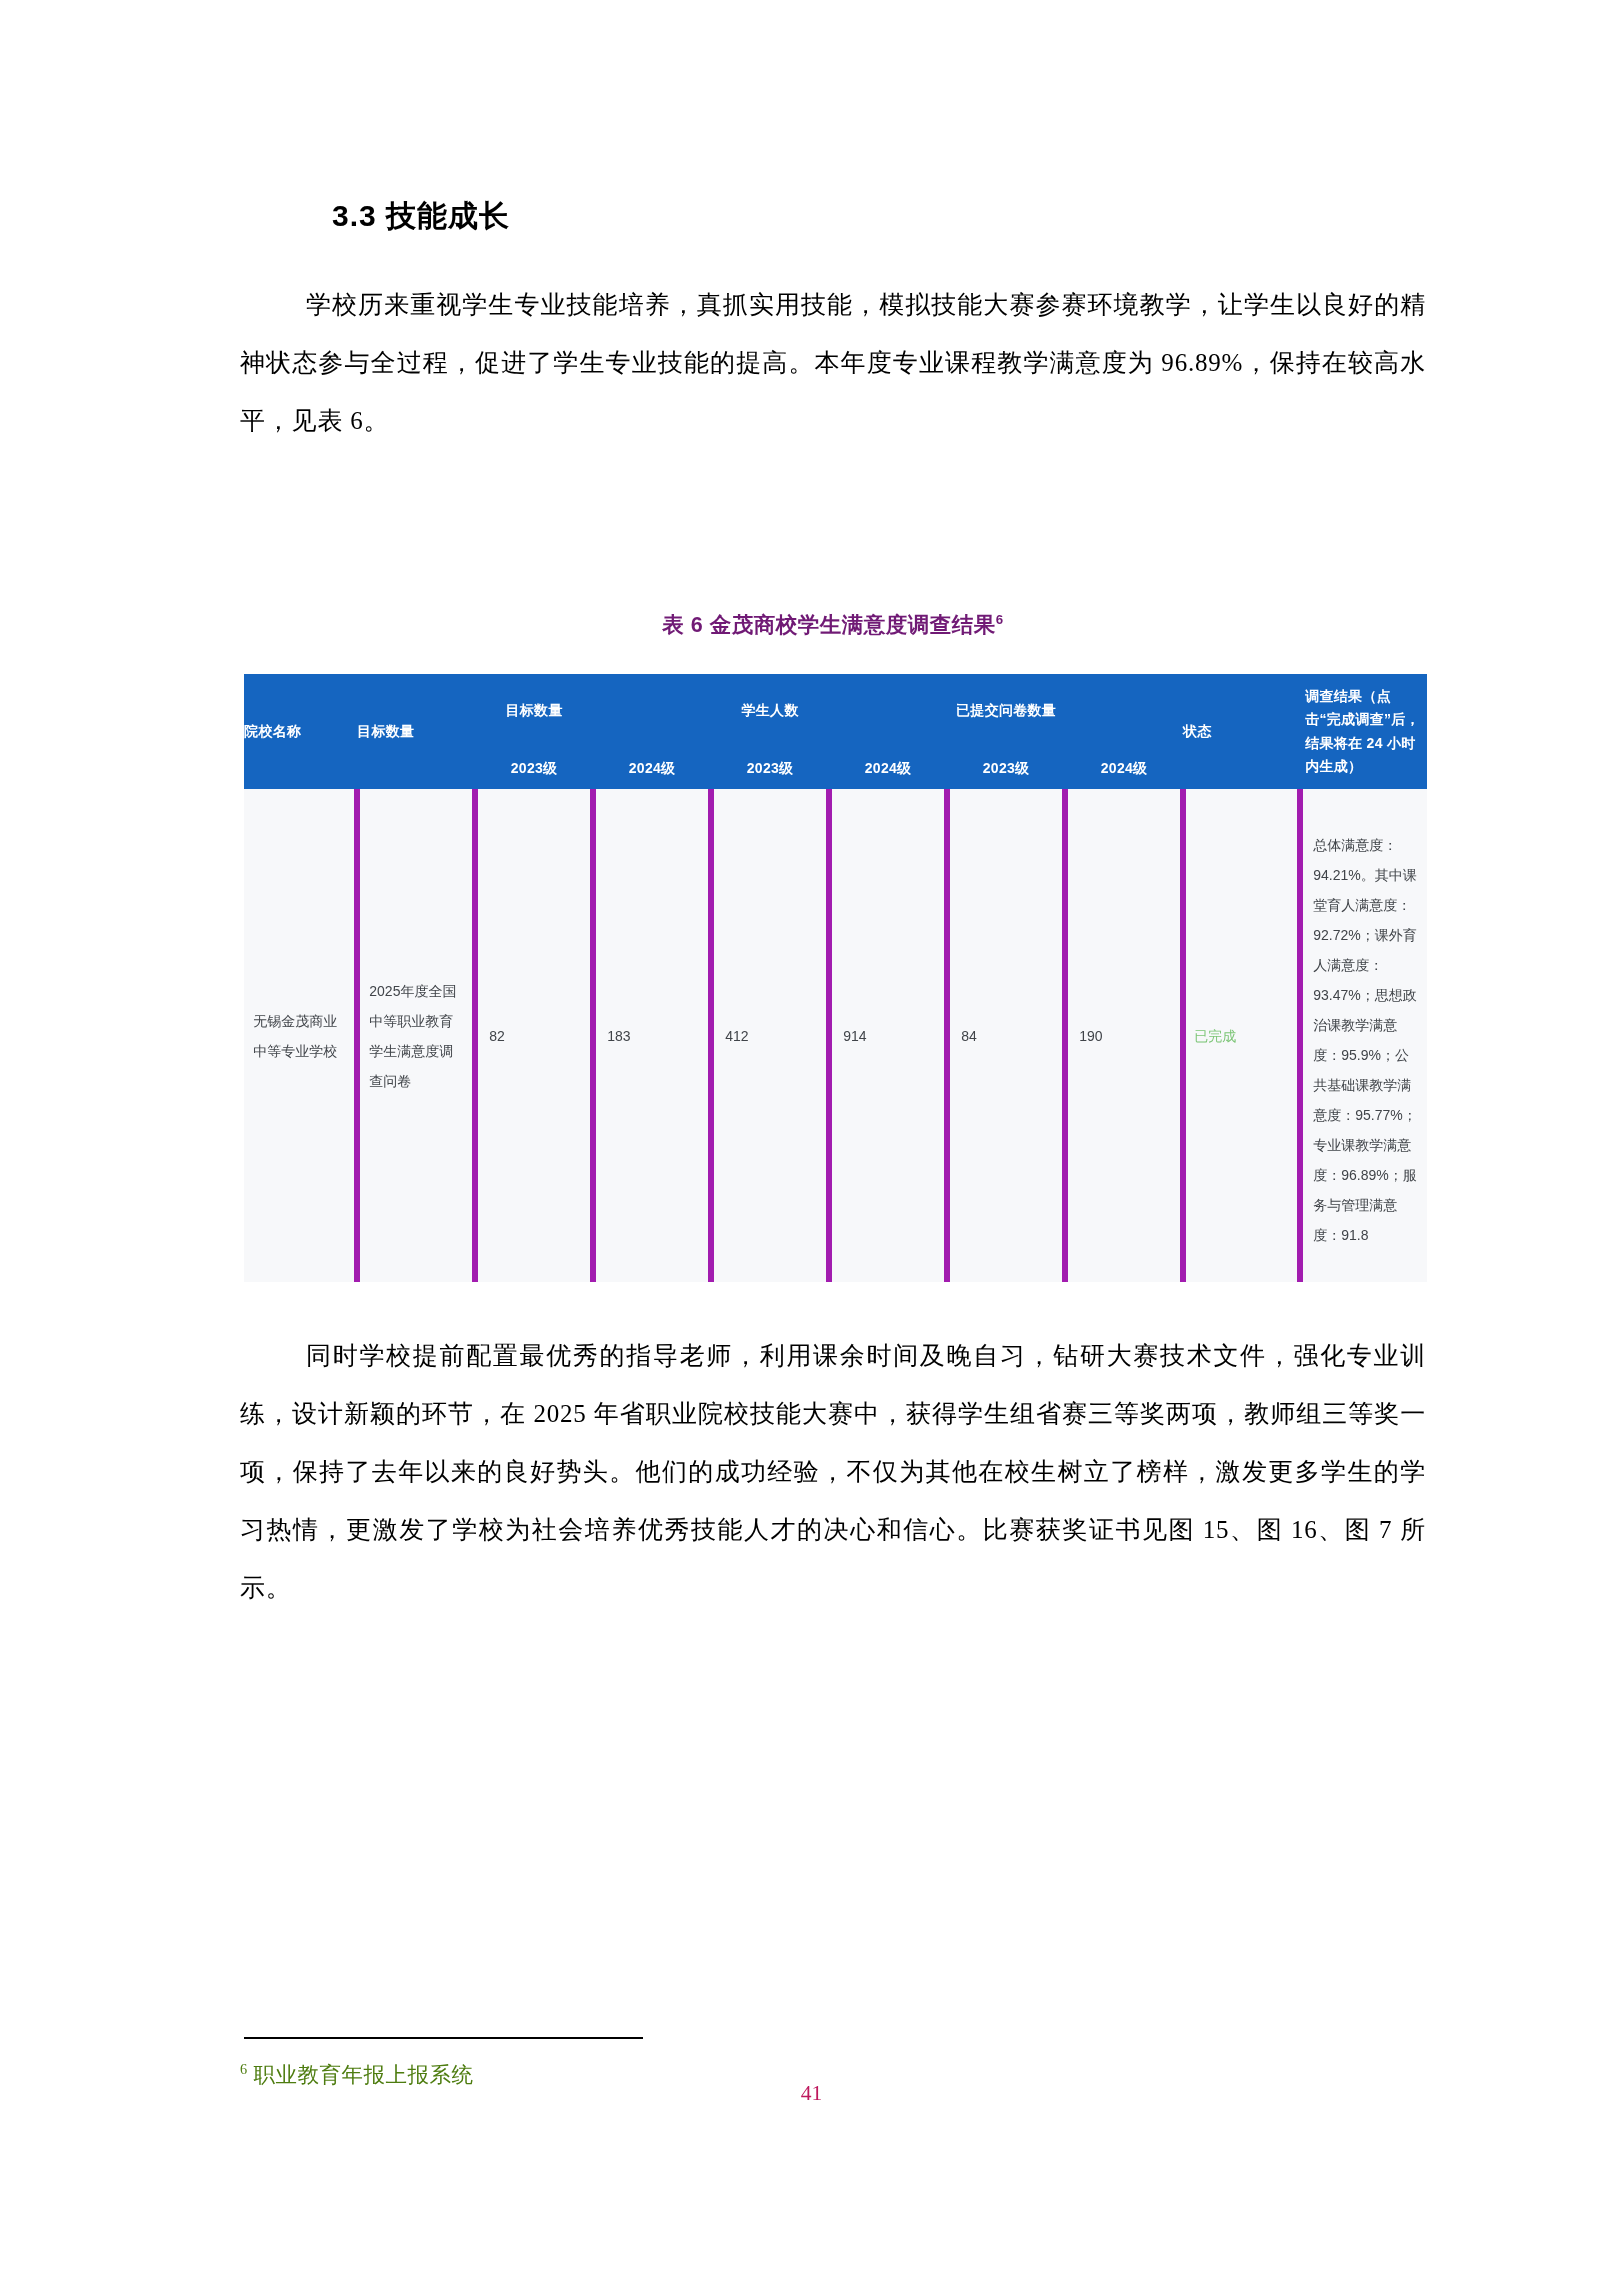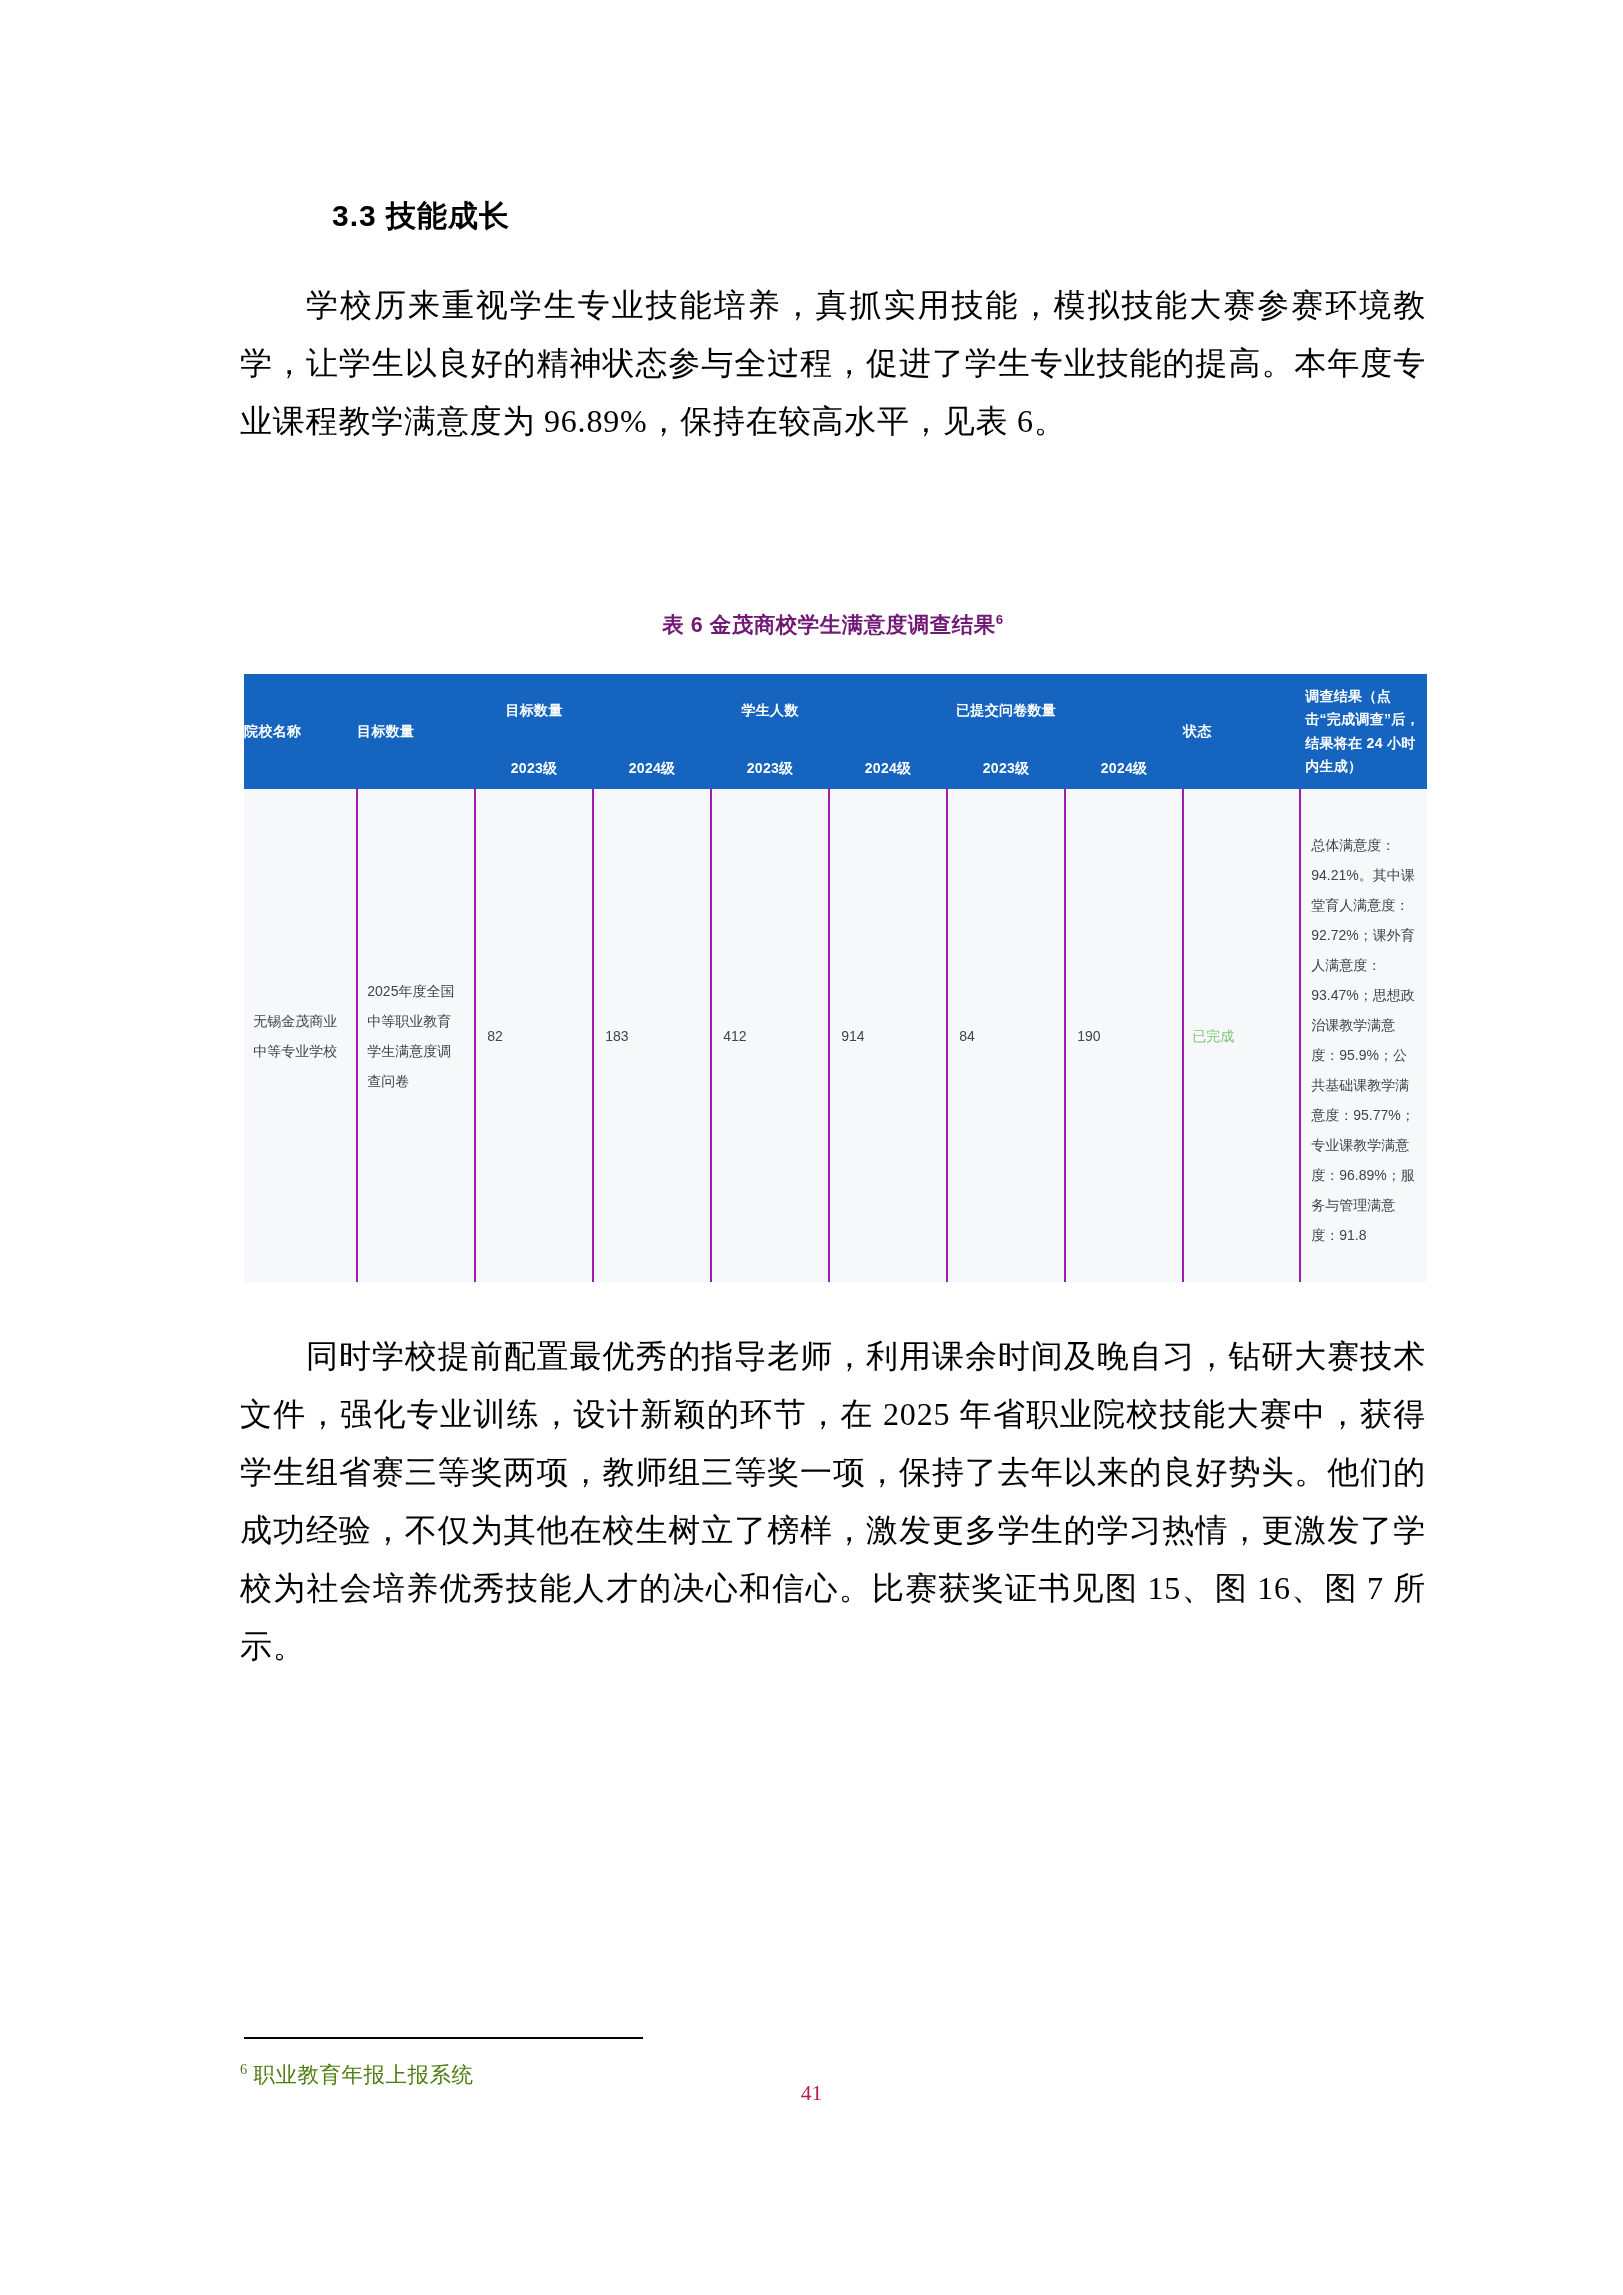--- a/index.html
+++ b/index.html
@@ -40,21 +40,21 @@
     padding: 0;
     position: absolute;
     left: 92px;
     top: 196px;
     white-space: nowrap;
   }
 
   
   .para {
     position: absolute;
-    font-size: 32px;
+    font-size: 25px;
     line-height: 58px;
     letter-spacing: 0.8px;
     text-align: justify;
     text-justify: inter-ideograph;
     color: #000;
     font-family: "Liberation Serif", "DejaVu Serif", serif;
   }
   .para p {
     margin: 0;
     text-indent: 66px;
@@ -156,21 +156,21 @@
     line-height: 23.5px;
     text-align: left;
   }
 
   table.survey tbody td {
     background: #f7f8fa;
     color: #404449;
     font-size: 14px;
     padding: 0;
     vertical-align: middle;
-    border-left: 2px solid #a21caf;
+    border-left: 6px solid #a21caf;
     height: 493px;
   }
   table.survey tbody td:first-child {
     border-left: none;
   }
   .cell-inner {
     padding: 0 9.2px;
     line-height: 30px;
   }
   .cell-left { text-align: left; }

